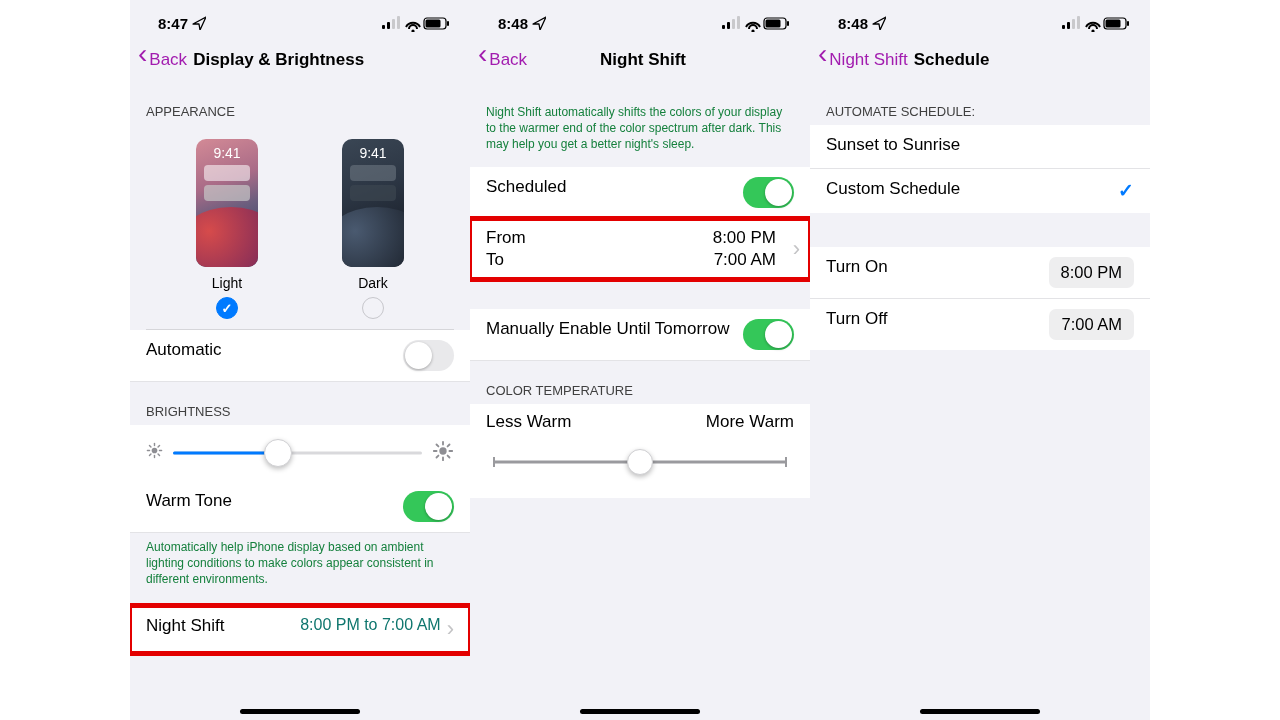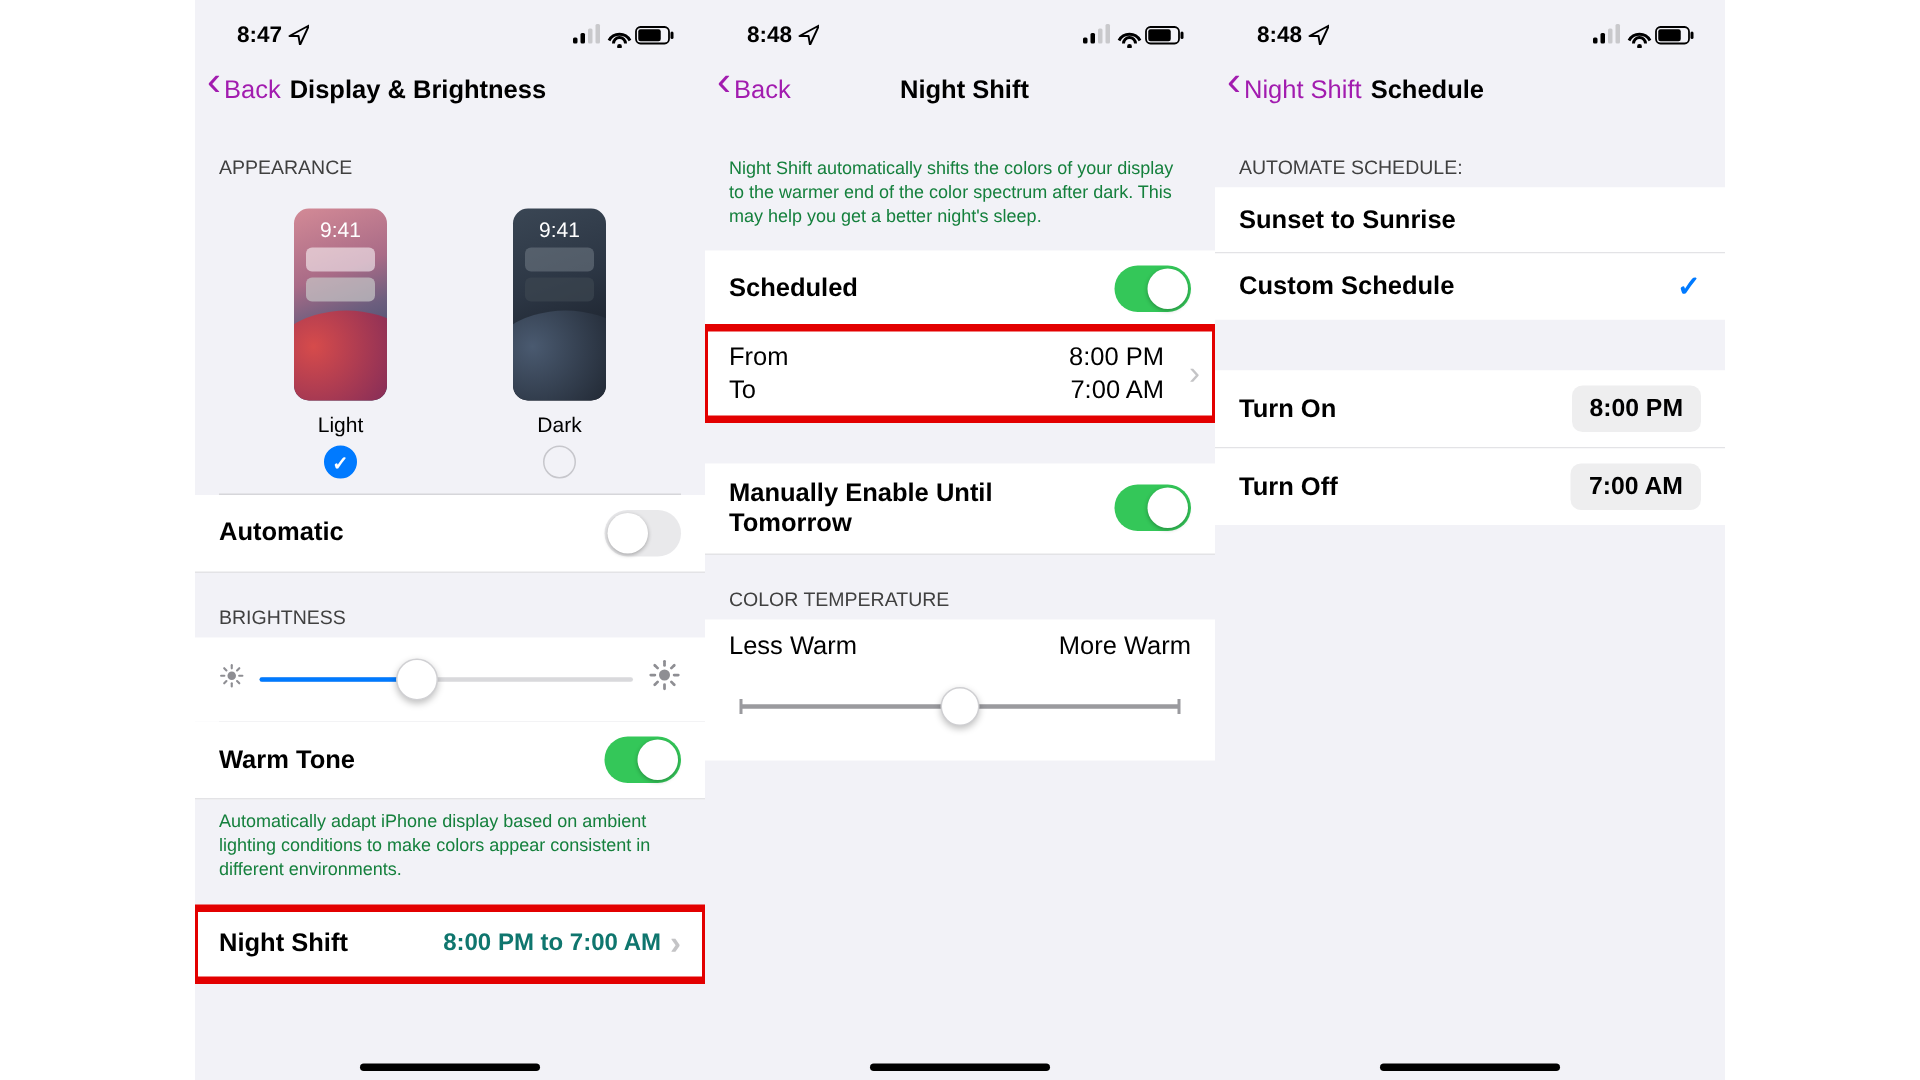--- a/index.html
+++ b/index.html
@@ -45,25 +45,24 @@
     font-size: 13px; color: #404040;
     padding: 22px 16px 6px 16px; text-transform: none;
     letter-spacing: 0;
   }
   .sect-footer {
     font-size: 12px; color: #15803d;
     padding: 6px 16px 4px 16px; line-height:1.35;
   }
   .group { background:#fff; }
   .row {
-    min-height: 44px; display:flex; align-items:center;
+    min-height: 44px; display:flex; 
     padding: 10px 16px; font-size:17px;
     border-bottom: 0.5px solid #e3e3e6;
     background:#fff;
-    font-weight:bold;
   }
   .row:last-child { border-bottom:none; }
   .row .label { flex:1; }
   .row .detail { color:#0f766e; font-size:16px; margin-right:6px;}
   .row .chev::after { content:"›"; color:#c4c4c6; font-size:22px; }
   
   .toggle {
     width:51px; height:31px; border-radius:16px; position:relative;
     background:#e9e9eb;
   }
@@ -245,21 +244,21 @@
             <use href="#sun-svg"></use>
           </svg></span>
   </div>
   <div class="inset-hr"></div>
   <div class="row">
     <span class="label">Warm Tone</span>
     <span class="toggle on">
           <span class="knob"></span>
         </span>
   </div>
-  <div class="sect-footer">Automatically adapt iPhone display based on ambient lighting conditions to make colors appear consistent in different environments.</div>
+  <div class="sect-footer">Automatically help iPhone display based on ambient lighting conditions to make colors appear consistent in different environments.</div>
 
   <div style="height:14px"></div>
   <div class="row highlight">
     <span class="label">Night Shift</span>
     <span class="detail">8:00 PM to 7:00 AM</span>
     <span class="chev"></span>
   </div>
 
   <div class="spacer-fill"></div>
   <div class="home-ind"></div>

